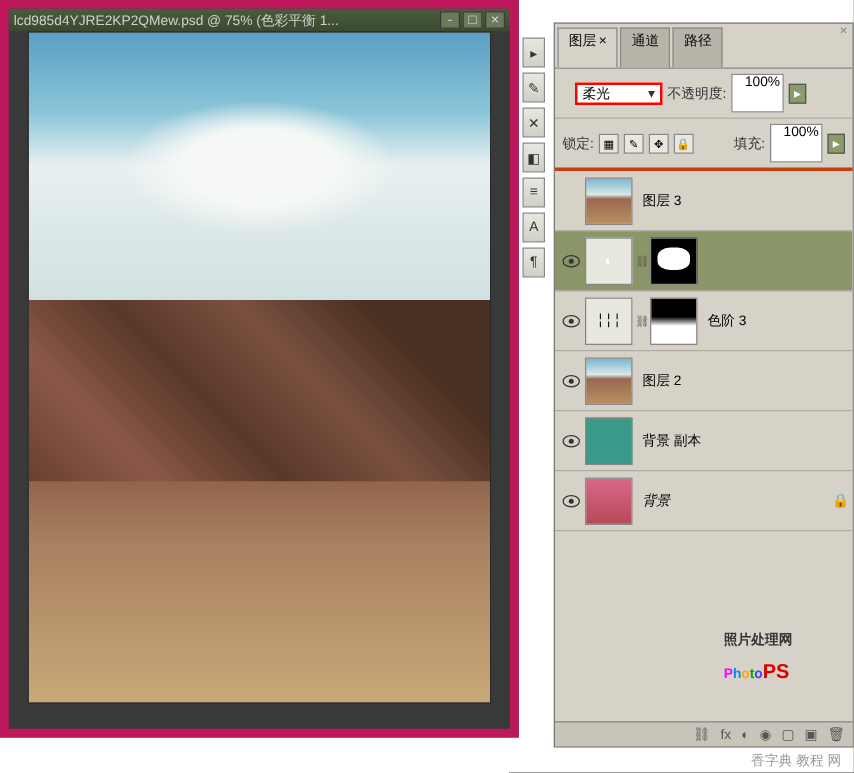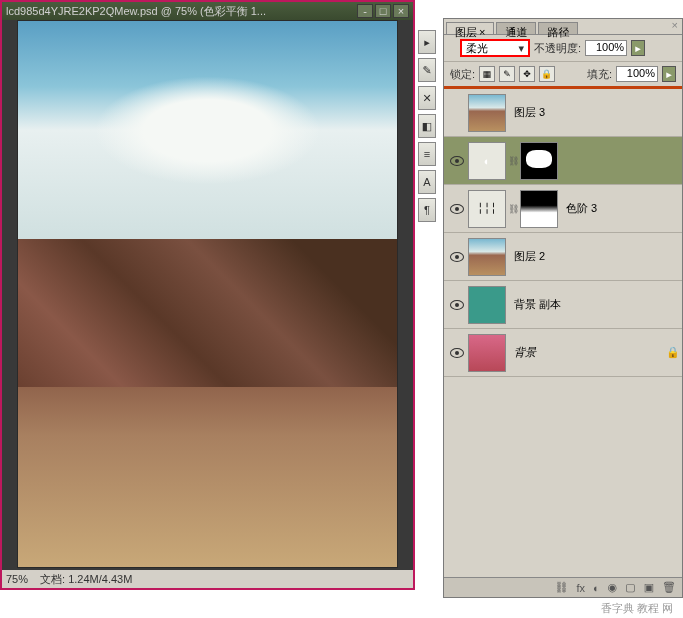--- a/index.html
+++ b/index.html
@@ -1,48 +1,48 @@
 <!DOCTYPE html>
 <html><head>
 <meta charset="utf-8">
 <style>
 * { margin: 0; padding: 0; box-sizing: border-box; font-family: "Microsoft YaHei", sans-serif; font-size: 11px; }
 body { background: #fff; width: 683px; height: 618px; position: relative; overflow: hidden; }
 
 
-.doc-window { position: absolute; top: 0; left: 0; width: 415px; height: 590px; background: #393939; border: 2px solid #be185d; }
+.doc-window { position: absolute; top: 0; left: 0; width: 415px; height: 590px; background: #393939; border: 7px solid #be185d; }
 .doc-titlebar { height: 18px; background: linear-gradient(#4a5c3d, #3a4a2f); color: #d0d0d0; display: flex; align-items: center; padding: 0 4px; font-size: 10px; }
 .doc-titlebar span { flex: 1; overflow: hidden; white-space: nowrap; }
 .win-btn { width: 16px; height: 14px; background: #6a7a5a; border: 1px solid #3a3a3a; margin-left: 2px; text-align: center; line-height: 12px; color: #ddd; cursor: pointer; }
 .canvas-area { position: absolute; top: 18px; left: 15px; right: 15px; bottom: 20px; background: #474747; overflow: hidden; border: 1px solid #2a2a2a; }
 .canvas-image { width: 100%; height: 100%; }
 .sky { height: 40%; background: linear-gradient(#5a9fc4, #8bc5d9 30%, #e8f0f0 50%, #d0e0e0); position: relative; }
 .clouds { position: absolute; top: 25%; left: 20%; width: 60%; height: 50%; background: radial-gradient(ellipse, #f5f8f5 40%, transparent 70%); border-radius: 50%; }
 .rocks { height: 60%; background: linear-gradient(#8a5a45, #7a4838 30%, #a88060 60%, #c8a878); position: relative; }
 .rock-detail { position: absolute; top: 0; left: 0; right: 0; height: 45%; background: linear-gradient(45deg, #6a4030 0%, #8a5848 20%, #5a3828 40%, #7a5040 60%, #4a3020 80%); }
 .doc-statusbar { position: absolute; bottom: 0; left: 0; right: 0; height: 18px; background: #d4d0c8; display: flex; align-items: center; padding: 0 4px; font-size: 10px; color: #333; }
 .doc-statusbar > span { margin-right: 12px; }
 
 
 .tool-strip { position: absolute; top: 30px; left: 418px; width: 20px; }
 .tool-btn { width: 18px; height: 24px; background: linear-gradient(#e8e8e0, #d0d0c8); border: 1px solid #888; margin-bottom: 4px; display: flex; align-items: center; justify-content: center; color: #333; cursor: pointer; }
 
 
 .panel { position: absolute; top: 18px; right: 0; width: 240px; height: 580px; background: #d6d2c8; border: 1px solid #7a7a7a; display: flex; flex-direction: column; }
 .panel-close { position: absolute; top: 0; right: 4px; color: #888; cursor: pointer; }
-.panel-tabs { display: flex; height: 16px; border-bottom: 1px solid #888; padding-top: 3px; }
+.panel-tabs { display: flex; height: 36px; border-bottom: 1px solid #888; padding-top: 3px; }
 .panel-tab { padding: 2px 8px; background: #b8b4aa; border: 1px solid #888; border-bottom: none; margin-left: 2px; cursor: pointer; }
 .panel-tab.active { background: #d6d2c8; }
 .panel-tab-x { margin-left: 2px; }
 
 .panel-options { padding: 4px 16px; display: flex; align-items: center; gap: 4px; border-bottom: 1px solid #b0aca2; }
 .blend-select { width: 70px; height: 18px; border: 2px solid #ff0000; background: #fff; padding: 0 4px; display: flex; align-items: center; }
 .blend-select::after { content: "▾"; margin-left: auto; color: #333; }
 .opt-label { color: #333; }
-.pct-input { width: 42px; height: 16px; border: 1px solid #888; background: #fff; text-align: right; padding: 0 2px; }
+.pct-input { width: 42px; height: 31px; border: 1px solid #888; background: #fff; text-align: right; padding: 0 2px; }
 .go-btn { width: 14px; height: 16px; background: #8a9a6a; border: 1px solid #555; color: #fff; text-align: center; line-height: 14px; }
 
 .panel-locks { padding: 4px 6px; display: flex; align-items: center; gap: 4px; border-bottom: 3px solid #c2410c; }
 .lock-icon { width: 16px; height: 16px; border: 1px solid #888; background: #e8e8e0; display: flex; align-items: center; justify-content: center; font-size: 9px; }
 
 .layers-list { flex: 1; overflow-y: auto; background: #d6d2c8; }
 .layer-row { display: flex; align-items: center; min-height: 48px; border-bottom: 1px solid #b0aca2; padding: 4px 2px; }
 .layer-row.selected { background: #8a9668; color: #fff; }
 .vis-col { width: 22px; display: flex; justify-content: center; }
 .eye { width: 14px; height: 10px; border: 1px solid #333; border-radius: 50%; position: relative; }
@@ -82,24 +82,20 @@
   <div class="canvas-area">
     <div class="canvas-image">
       <div class="sky">
           <div class="clouds"></div>
         </div>
       <div class="rocks">
           <div class="rock-detail"></div>
         </div>
     </div>
   </div>
-  <div class="doc-statusbar">
-    <span>75%</span>
-    <span>文档: 1.24M/4.43M</span>
-  </div>
 </div>
 
 <div class="tool-strip">
   <div class="tool-btn">▸</div>
   <div class="tool-btn">✎</div>
   <div class="tool-btn">✕</div>
   <div class="tool-btn">◧</div>
   <div class="tool-btn">≡</div>
   <div class="tool-btn">A</div>
   <div class="tool-btn">¶</div>
@@ -186,20 +182,24 @@
           <div class="eye"></div>
         </div>
       <div class="thumb-group">
           <div class="thumb solid-pink"></div>
         </div>
       <span class="layer-name" style="font-style:italic">背景</span>
       <span class="layer-lock">🔒</span>
     </div>
   </div>
 
+  <div class="watermark">
+    <div class="wm-text">照片处理网</div>
+    <div class="wm-logo"><span class="wm-p">P</span><span class="wm-h">h</span><span class="wm-o1">o</span><span class="wm-t">t</span><span class="wm-o2">o</span><span class="wm-ps">PS</span></div>
+  </div>
 
   <div class="panel-footer">
     <span>⛓</span>
     <span>fx</span>
     <span>◐</span>
     <span>◉</span>
     <span>▢</span>
     <span>▣</span>
     <span>🗑</span>
   </div>

